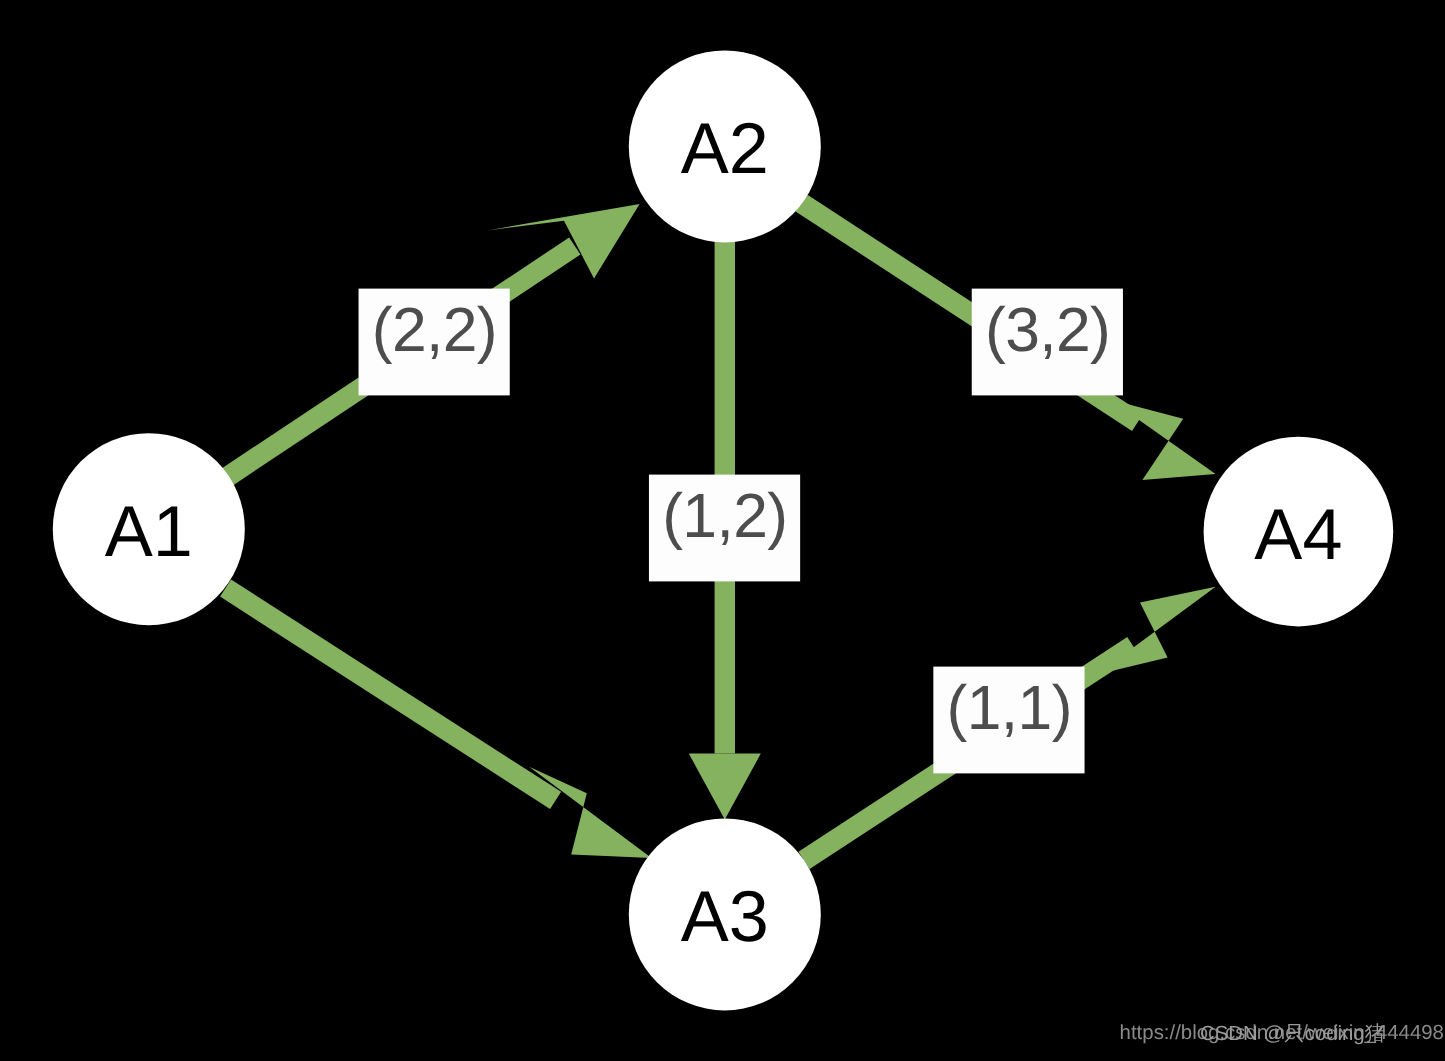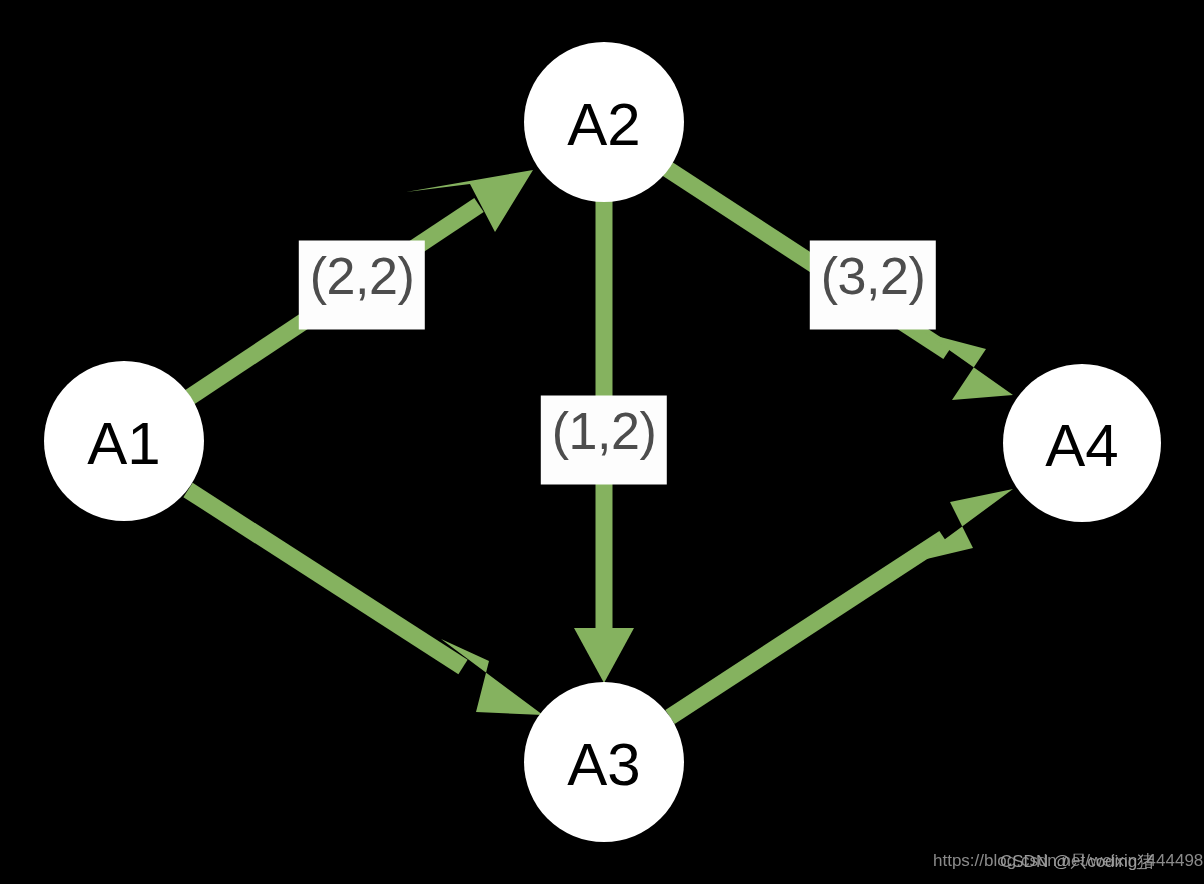--- a/index.html
+++ b/index.html
@@ -132,18 +132,19 @@
 
   </svg>
 
   <div class="edge-label-box" style="left:362px; top:285px;">(2,2)</div>
 
 
   <div class="edge-label-box" style="left:604px; top:440px;">(1,2)</div>
 
   <div class="edge-label-box" style="left:841px; top:285px;margin-left:32px;">(3,2)</div>
 
+  <div class="edge-label-box" style="left:841px; top:600px;">(1,1)</div>
 
   <div class="watermark" id="watermark-url">https://blog.csdn.net/weixin_44449812</div>
 
   <div class="watermark" id="watermark-brand">CSDN @只coding猪</div>
 
 </div>
 
 </body></html>

